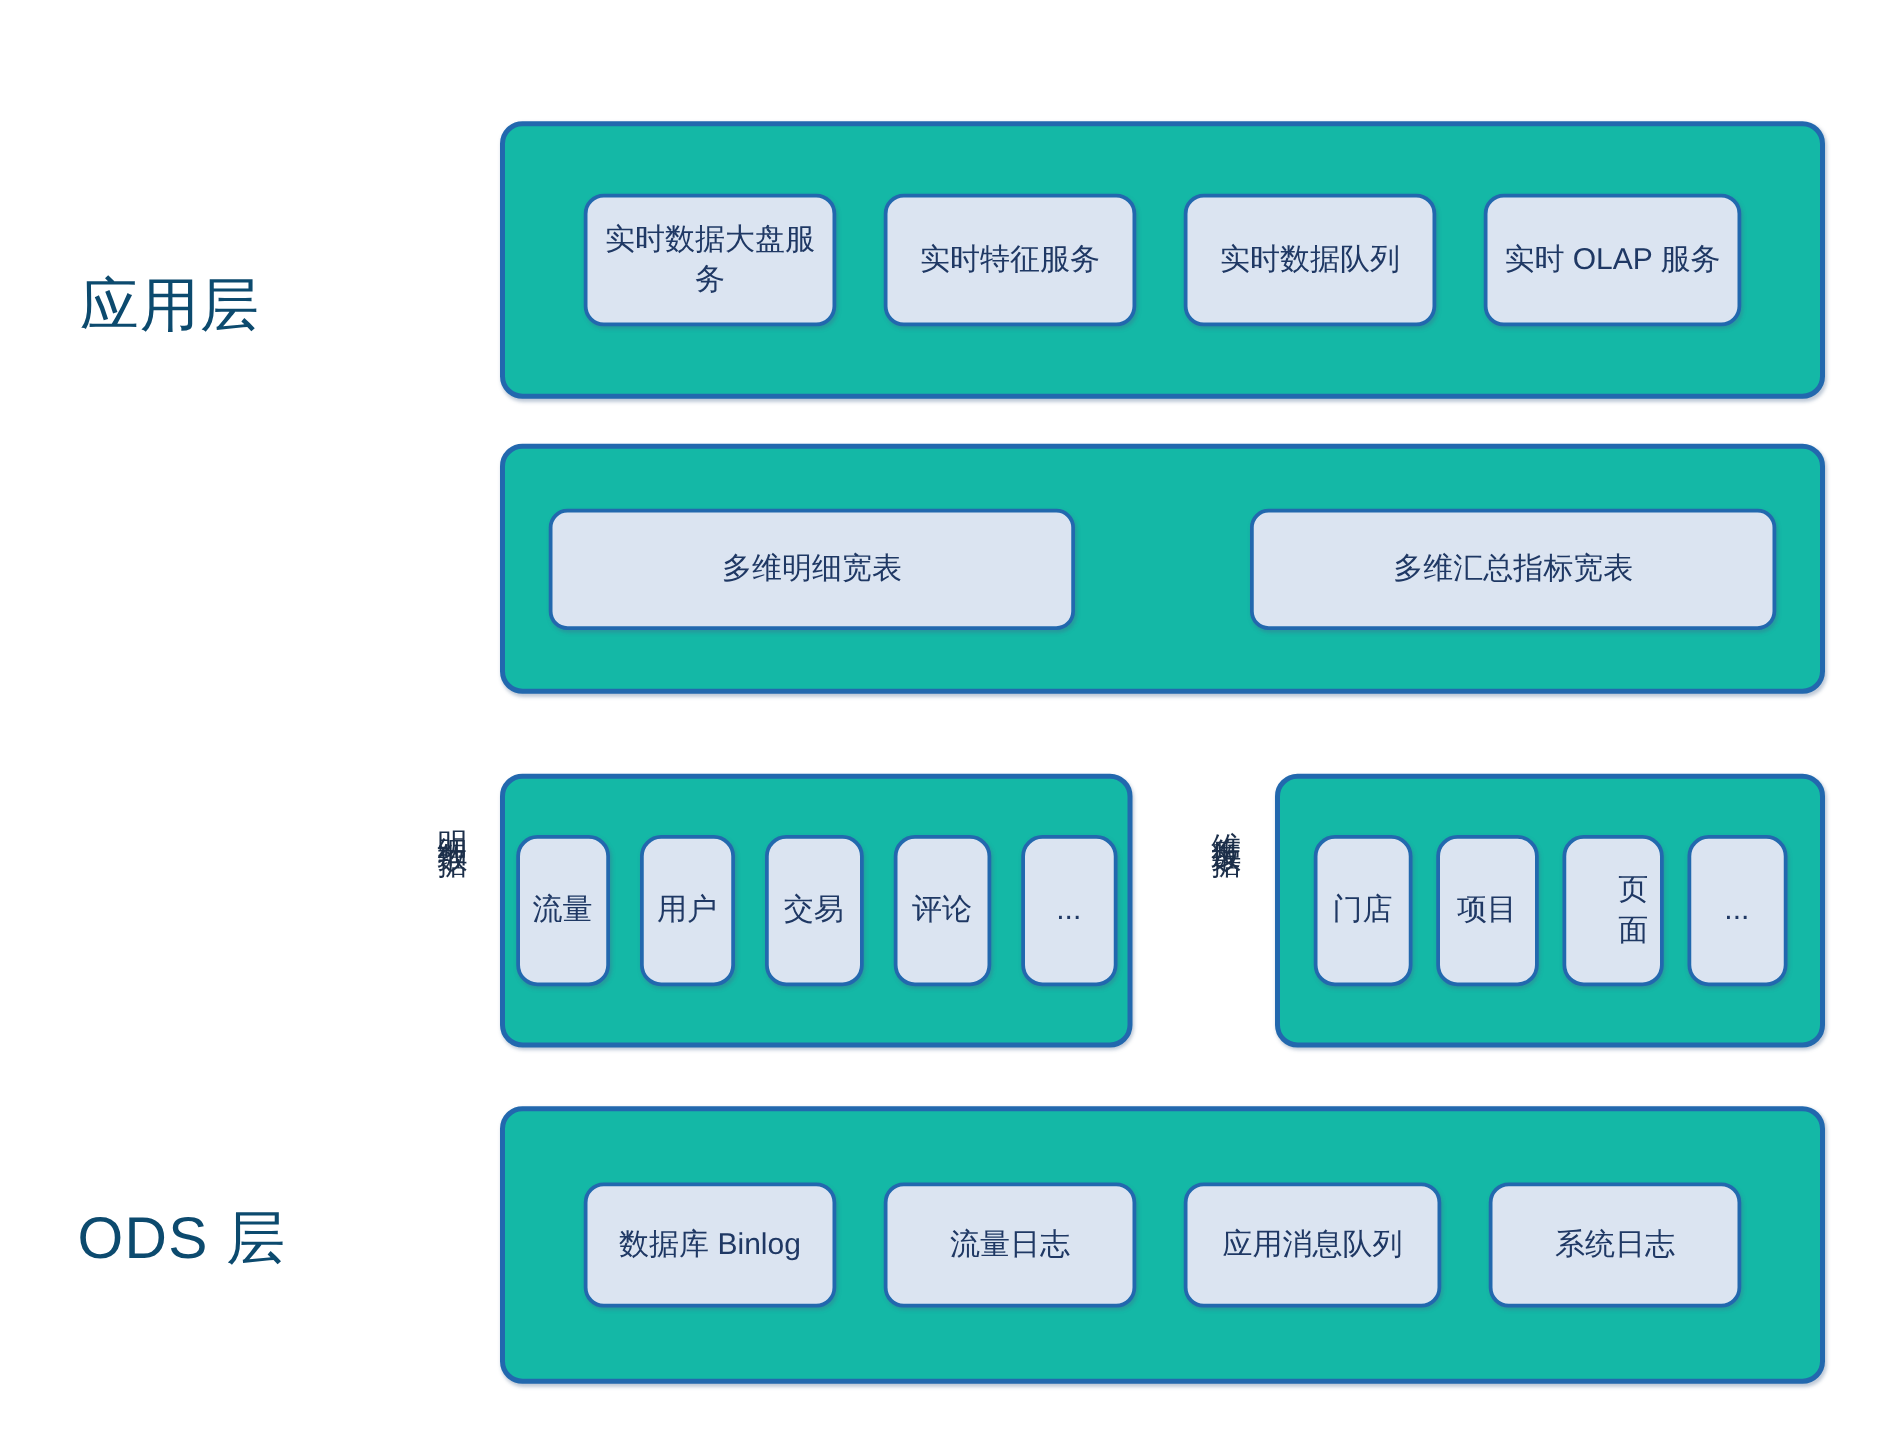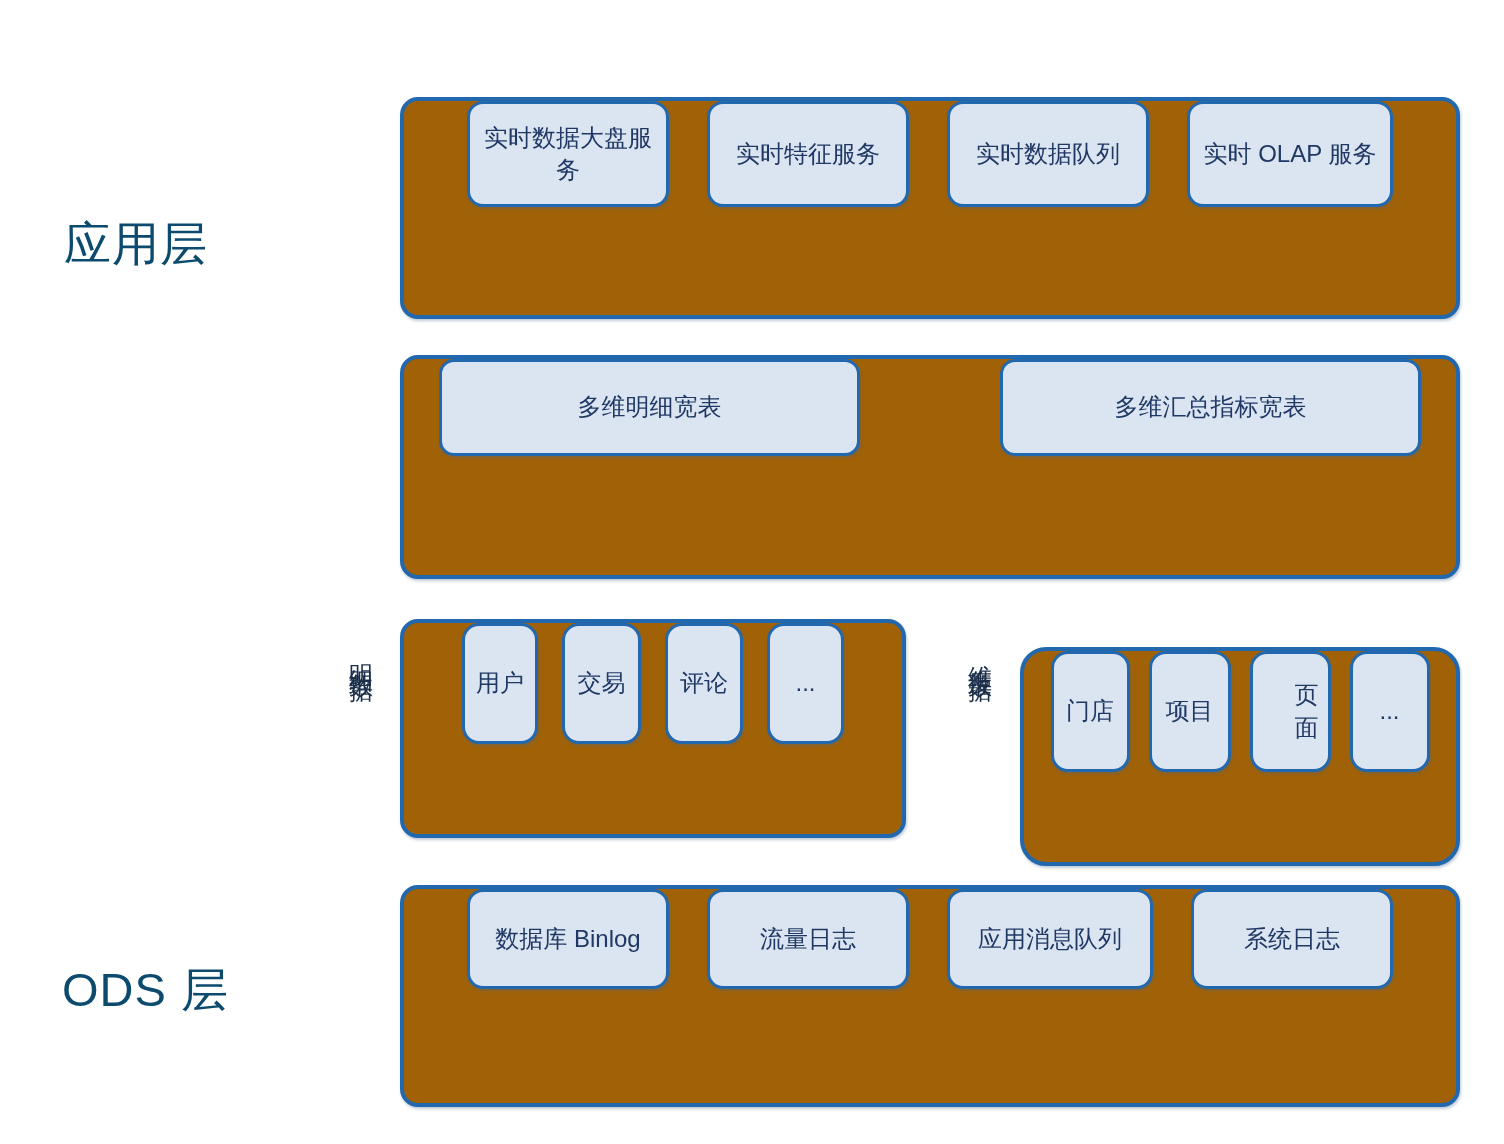--- a/index.html
+++ b/index.html
@@ -19,26 +19,27 @@
     position: absolute;
     color: #0c4a6e;
     font-size: 47px;
     font-weight: 500;
     letter-spacing: 1px;
     white-space: nowrap;
     margin-top: 11px;
   }
   .container {
     position: absolute;
-    background: #a16207;
+    background: #14b8a6;
     border: 4px solid #2268ae;
     border-radius: 18px;
     box-shadow: 1px 2px 3px rgba(70, 100, 140, 0.35);
     box-sizing: border-box;
     display: flex;
+    align-items: center;
   }
   .row-center {
     justify-content: center;
     gap: 38px;
   }
   .node {
     background: #dbe4f1;
     border: 3px solid #2268ae;
     border-radius: 16px;
     box-shadow: 1px 2px 3px rgba(70, 100, 140, 0.35);
@@ -86,36 +87,37 @@
 <div class="canvas">
 
   <div class="layer-label" style="left:64px; top:202px;">应用层</div>
   <div class="container row-center" style="left:400px; top:97px; width:1060px; height:222px;">
     <div class="node node-app">实时数据大盘服务</div>
     <div class="node node-app">实时特征服务</div>
     <div class="node node-app">实时数据队列</div>
     <div class="node node-app" style="width:206px;">实时 OLAP 服务</div>
   </div>
 
-  <div class="container" style="left:400px; top:355px; width:1060px; height:224px; justify-content:space-between; padding:0 35px;">
+  <div class="container" style="left:400px; top:355px; width:1060px; height:200px; justify-content:space-between; padding:0 35px;">
     <div class="node node-wide">多维明细宽表</div>
     <div class="node node-wide">多维汇总指标宽表</div>
   </div>
 
 
   <div class="side-label" style="left:349px; top:645px; height:122px;">明细数据</div>
   <div class="container row-center" style="left:400px; top:619px; width:506px; height:219px; gap:24px;">
+    <div class="node node-small" style="width:75px;">流量</div>
     <div class="node node-small" style="width:76px;">用户</div>
     <div class="node node-small" style="width:79px;">交易</div>
     <div class="node node-small" style="width:78px;">评论</div>
     <div class="node node-small" style="width:77px;">...</div>
   </div>
 
   <div class="side-label" style="left:968px; top:645px; height:122px;">维度数据</div>
-  <div class="container row-center" style="left:1020px; top:647px; width:440px; height:219px; gap:19px;border-radius:26px;">
+  <div class="container row-center" style="left:1020px; top:619px; width:440px; height:219px; gap:19px;">
     <div class="node node-small" style="width:79px;">门店</div>
     <div class="node node-small" style="width:82px;">项目</div>
     <div class="node node-small" style="width:81px;padding-left:35px;">页面</div>
     <div class="node node-small" style="width:80px;">...</div>
   </div>
 
   <div class="layer-label" style="left:62px; top:948px;">ODS 层</div>
   <div class="container row-center" style="left:400px; top:885px; width:1060px; height:222px;">
     <div class="node node-ods">数据库 Binlog</div>
     <div class="node node-ods">流量日志</div>

